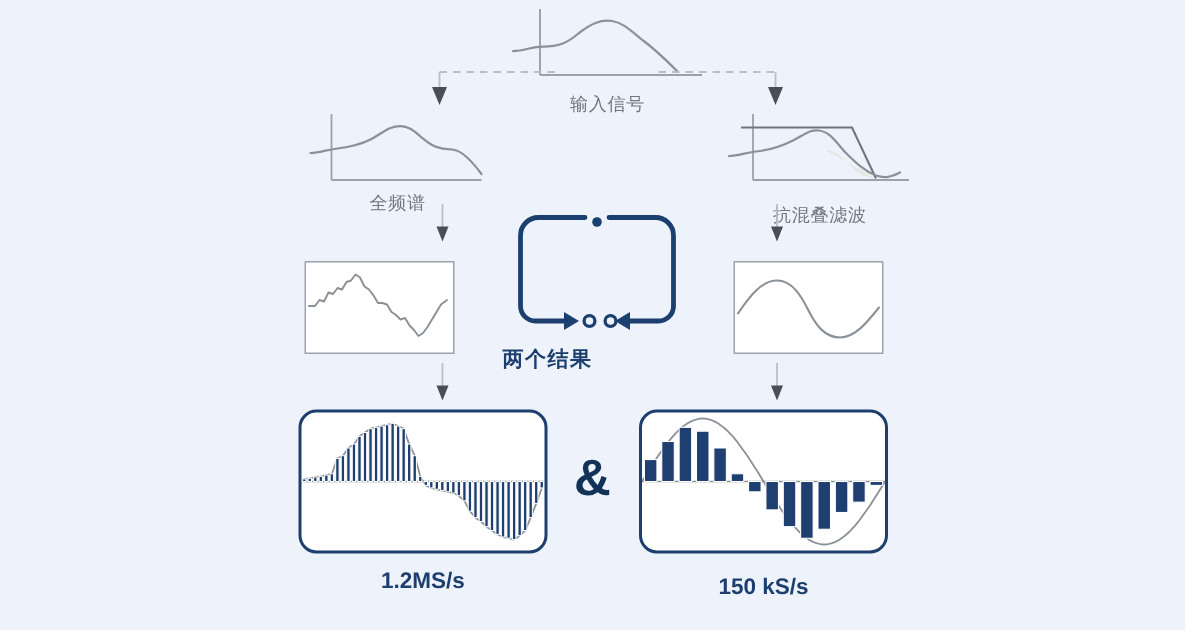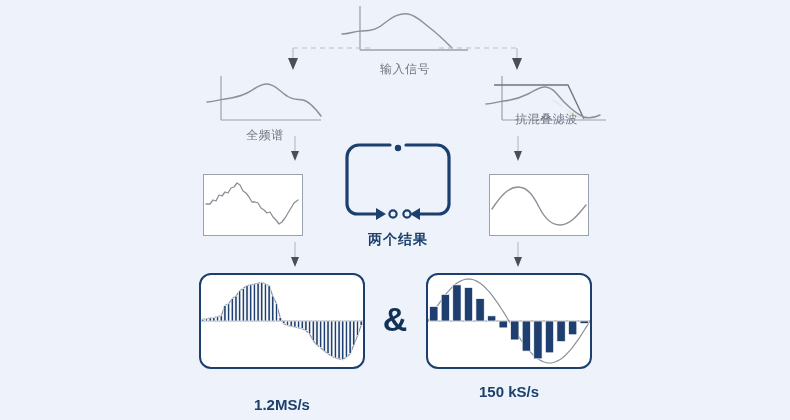--- a/index.html
+++ b/index.html
@@ -35,21 +35,20 @@
     font-size: 16px;
     font-weight: bold;
     text-align: center;
     white-space: nowrap;
     letter-spacing: 1px;
   }
   .cap-navy-sm {
     color: #1d3f6e;
     font-size: 14px;
     font-weight: bold;
-    text-align: center;
     white-space: nowrap;
     letter-spacing: 1px;
   }
   .rate-label {
     color: #1d3f6e;
     font-size: 15px;
     font-weight: bold;
     text-align: center;
     white-space: nowrap;
   }
@@ -134,21 +133,21 @@
 
   <div class="abs" style="left:484px; top:72px; width:125px; height:56px;">
     <svg width="125" height="56" viewBox="0 0 125 56">
       <path d="M18 4 L18 48" stroke="#9aa2ad" stroke-width="1.2" fill="none"></path>
       <path d="M18 48 L122 48" stroke="#9aa2ad" stroke-width="1.2" fill="none"></path>
       <path d="M10 13 L84 13 L100 47" stroke="#6f7681" stroke-width="1.4" fill="none"></path>
       <path d="M66 28 C74 28 78 33 84 40 C88 44 92 46 100 47" fill="#e7e4de" opacity="0.85" stroke="none"></path>
       <path d="M2 32 C8 32 12 30 20 29 C30 28 36 26 44 22 C52 18 56 14 62 15 C70 16 74 24 80 30 C86 36 92 42 100 45 C106 47 110 46 116 43" stroke="#8b9199" stroke-width="1.5" fill="none" stroke-linecap="round"></path>
     </svg>
   </div>
-  <div class="abs cap-gray" style="left:479px; top:112px; width:135px;">抗混叠滤波</div>
+  <div class="abs cap-gray" style="left:479px; top:136px; width:135px;">抗混叠滤波</div>
 
   <div class="abs" style="left:288px; top:136px; width:14px; height:28px;">
     <svg width="14" height="28" viewBox="0 0 14 28">
       <path d="M7 0 L7 16" stroke="#b9bfc7" stroke-width="1.2" fill="none"></path>
       <polygon points="3,15 11,15 7,25" fill="#4a4f56"></polygon>
     </svg>
   </div>
   <div class="abs" style="left:511px; top:136px; width:14px; height:28px;">
     <svg width="14" height="28" viewBox="0 0 14 28">
       <path d="M7 0 L7 16" stroke="#b9bfc7" stroke-width="1.2" fill="none"></path>
@@ -242,21 +241,21 @@
         <rect x="133.24" y="46.00" width="2.28" height="36.98" fill="#1f3f70" stroke="#ffffff" stroke-width="0.7"></rect>
         <rect x="136.93" y="46.00" width="2.28" height="37.84" fill="#1f3f70" stroke="#ffffff" stroke-width="0.7"></rect>
         <rect x="140.61" y="46.00" width="2.28" height="38.70" fill="#1f3f70" stroke="#ffffff" stroke-width="0.7"></rect>
         <rect x="144.29" y="46.00" width="2.28" height="36.12" fill="#1f3f70" stroke="#ffffff" stroke-width="0.7"></rect>
         <rect x="147.97" y="46.00" width="2.28" height="32.68" fill="#1f3f70" stroke="#ffffff" stroke-width="0.7"></rect>
         <rect x="151.65" y="46.00" width="2.28" height="24.08" fill="#1f3f70" stroke="#ffffff" stroke-width="0.7"></rect>
         <rect x="155.34" y="46.00" width="2.28" height="14.62" fill="#1f3f70" stroke="#ffffff" stroke-width="0.7"></rect>
         <rect x="159.02" y="46.00" width="2.28" height="4.30" fill="#1f3f70" stroke="#ffffff" stroke-width="0.7"></rect>
       </svg>
   </div>
-  <div class="abs rate-label" style="left:199px; top:396px; width:166px;">1.2MS/s</div>
+  <div class="abs rate-label" style="left:199px; top:379px; width:166px;">1.2MS/s</div>
 
   <div class="abs amp" style="left:374px; top:302px; width:42px; text-align:center;">&amp;</div>
 
   <div class="abs round-box" style="left:426px; top:273px; width:166px; height:96px;">
     <svg id="svg-low" width="162" height="92" viewBox="0 0 162 92">
         <path d="M0.0 46.0 L2.0 42.7 L4.0 39.4 L6.1 36.2 L8.1 33.0 L10.1 29.9 L12.2 26.9 L14.2 24.1 L16.2 21.3 L18.2 18.7 L20.3 16.3 L22.3 14.1 L24.3 12.0 L26.3 10.2 L28.3 8.6 L30.4 7.2 L32.4 6.1 L34.4 5.2 L36.5 4.5 L38.5 4.1 L40.5 4.0 L42.5 4.1 L44.6 4.5 L46.6 5.2 L48.6 6.1 L50.6 7.2 L52.6 8.6 L54.7 10.2 L56.7 12.0 L58.7 14.1 L60.8 16.3 L62.8 18.7 L64.8 21.3 L66.8 24.1 L68.8 26.9 L70.9 29.9 L72.9 33.0 L74.9 36.2 L77.0 39.4 L79.0 42.7 L81.0 46.0 L83.0 49.3 L85.0 52.6 L87.1 55.8 L89.1 59.0 L91.1 62.1 L93.1 65.1 L95.2 67.9 L97.2 70.7 L99.2 73.3 L101.3 75.7 L103.3 77.9 L105.3 80.0 L107.3 81.8 L109.4 83.4 L111.4 84.8 L113.4 85.9 L115.4 86.8 L117.5 87.5 L119.5 87.9 L121.5 88.0 L123.5 87.9 L125.5 87.5 L127.6 86.8 L129.6 85.9 L131.6 84.8 L133.7 83.4 L135.7 81.8 L137.7 80.0 L139.7 77.9 L141.8 75.7 L143.8 73.3 L145.8 70.7 L147.8 67.9 L149.8 65.1 L151.9 62.1 L153.9 59.0 L155.9 55.8 L157.9 52.6 L160.0 49.3 L162.0 46.0" stroke="#8b9199" stroke-width="1.2" fill="none"></path>
         <path d="M0 46 L162 46" stroke="#8b9199" stroke-width="1"></path>
         <rect x="1.62" y="31.38" width="8.33" height="14.62" fill="#1f3f70" stroke="#ffffff" stroke-width="0.7"></rect>
         <rect x="13.19" y="19.34" width="8.33" height="26.66" fill="#1f3f70" stroke="#ffffff" stroke-width="0.7"></rect>
         <rect x="24.76" y="9.88" width="8.33" height="36.12" fill="#1f3f70" stroke="#ffffff" stroke-width="0.7"></rect>

